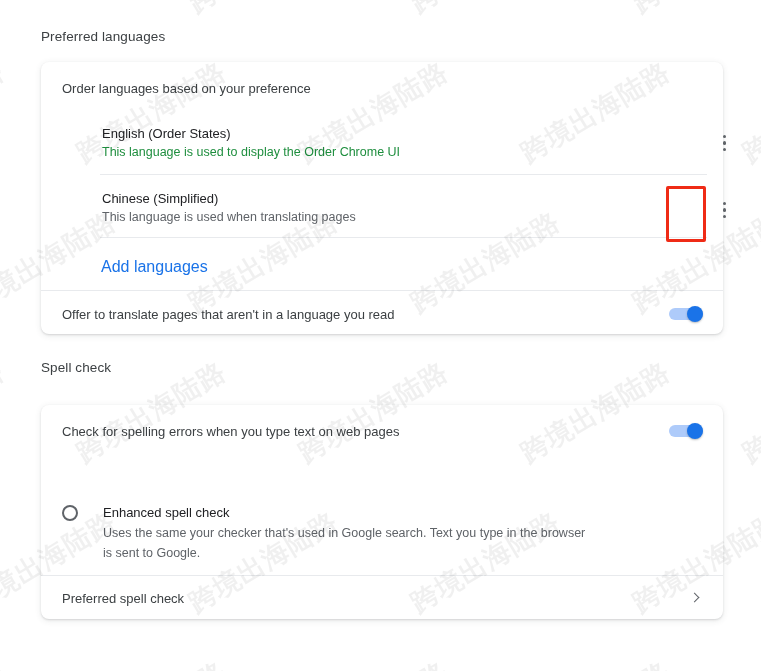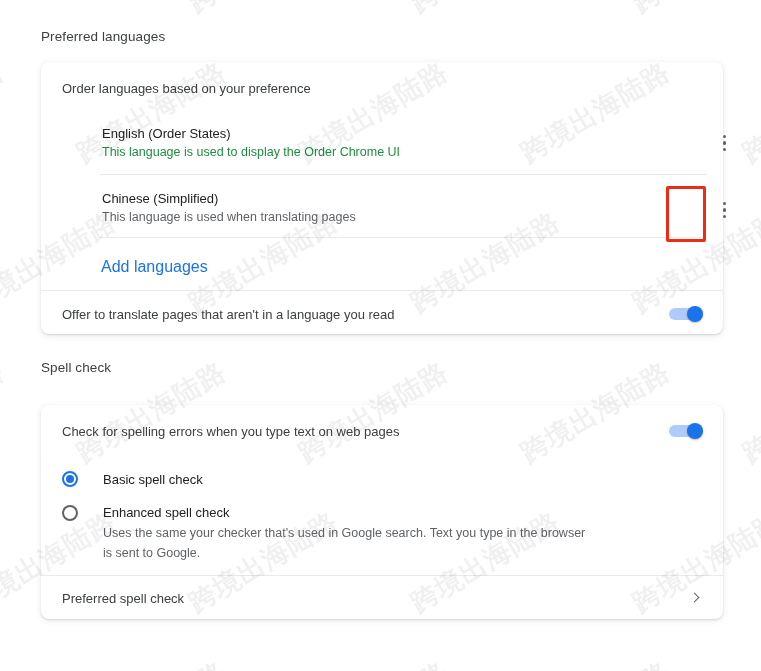--- a/index.html
+++ b/index.html
@@ -252,24 +252,20 @@
   </div>
 
   <div style="position:absolute; left:41px; top:405px; width:682px; height:50px;">
     <div class="card-row-label" style="left:21px; top:19px;">Check for spelling errors when you type text on web pages</div>
     <div class="toggle" style="left:628px; top:19px;">
       <div class="track"></div>
       <div class="knob"></div>
     </div>
   </div>
 
-  <div style="position:absolute; left:41px; top:468px; width:682px; height:24px;">
-    <div class="radio on" style="left:21px; top:3px;"></div>
-    <div class="radio-label" style="left:62px; top:4px;">Basic spell check</div>
-  </div>
 
   <div style="position:absolute; left:41px; top:502px; width:682px; height:64px;">
     <div class="radio off" style="left:21px; top:3px;"></div>
     <div class="radio-label" style="left:62px; top:3px;">Enhanced spell check</div>
     <div class="radio-desc" style="left:62px; top:21px; width:490px;">Uses the same your checker that's used in Google search. Text you type in the browser is sent to Google.</div>
   </div>
 
   <div class="divider" style="left:41px; top:575px; width:682px;"></div>
 
   <div style="position:absolute; left:41px; top:575px; width:682px; height:44px;">

